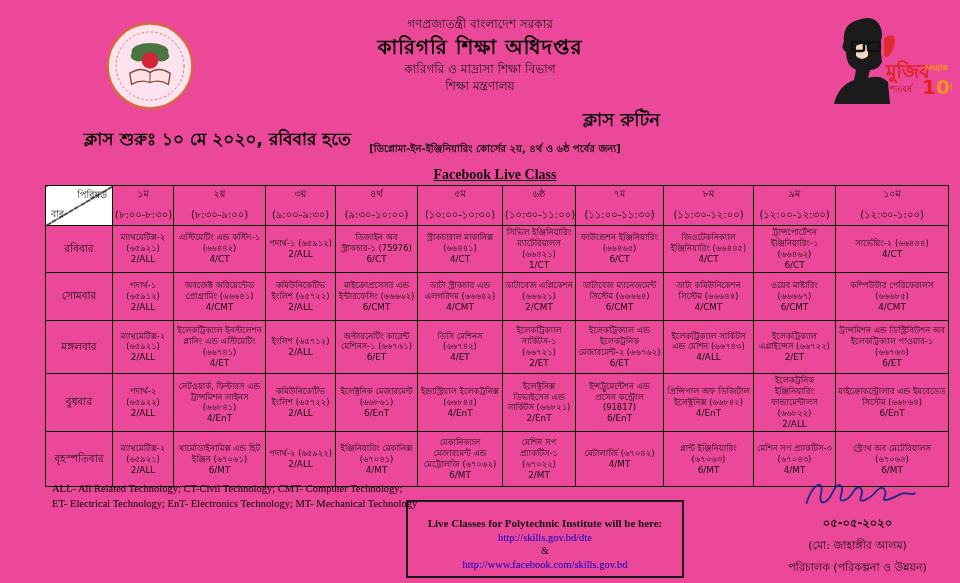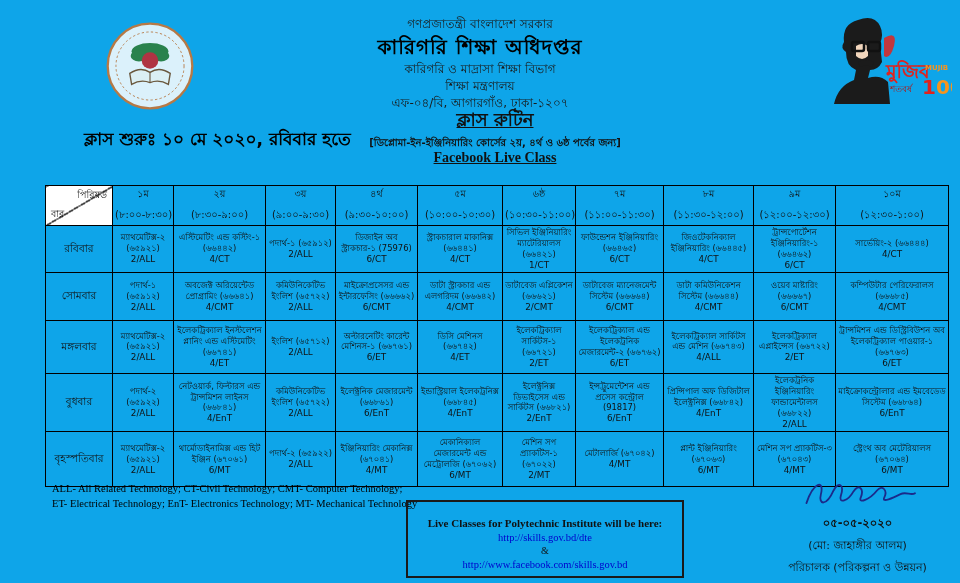--- a/index.html
+++ b/index.html
@@ -1,31 +1,31 @@
 <!DOCTYPE html>
 <html><head>
 <meta charset="utf-8">
 <style>
   * { margin:0; padding:0; box-sizing:border-box; }
   html,body { width:960px; height:583px; background:#ffffff; font-family:"DejaVu Sans", sans-serif; color:#111; }
-  .page { position:relative; width:960px; height:583px; background:#0ea5e9; overflow:hidden; }
+  .page { position:relative; width:960px; height:583px; background:#ec4899; overflow:hidden; }
 
   
   .header-text { position:absolute; left:0; top:16px; width:100%; text-align:center; }
   .h-line { font-size:12px; line-height:17px; color:#1a1a1a; }
   .h-title { font-size:20px; line-height:28px; font-weight:bold; letter-spacing:1px; color:#000; }
   .dte-logo { position:absolute; left:102px; top:20px; width:96px; height:92px; opacity:.85; }
   .mujib-logo { position:absolute; left:828px; top:12px; width:124px; height:96px; }
 
   
   .start-note { position:absolute; left:84px; top:126px; width:330px; font-size:17px; font-weight:bold; color:#000; }
   .routine-block { position:absolute; left:330px; top:108px; width:330px; text-align:center; }
-  .routine-title { font-size:18px; font-weight:bold; text-decoration:underline; line-height:24px; }
-  .routine-sub { font-size:10px; font-weight:bold; margin-top:4px; line-height:14px; }
-  .fb-live { font-family:"Liberation Serif", serif; font-size:14px; font-weight:bold; text-decoration:underline; margin-top:0; }
+  .routine-title { font-size:18px; font-weight:bold; line-height:24px;text-align:right; }
+  .routine-sub { font-size:10px; font-weight:bold; margin-top:10px; line-height:14px; }
+  .fb-live { font-family:"Liberation Serif", serif; font-size:14px; font-weight:bold; text-decoration:underline; margin-top:11px; }
 
   
   table.routine { position:absolute; left:45px; top:185px; width:903px; border-collapse:collapse; table-layout:fixed; }
   table.routine th, table.routine td { border:1px solid #000; text-align:center; vertical-align:middle; padding:1px 2px; overflow:hidden; }
   thead tr { height:34px; }
   tbody tr:nth-child(1){ height:44px; } tbody tr:nth-child(2){ height:48px; }
   tbody tr:nth-child(3){ height:53px; } tbody tr:nth-child(4){ height:58px; }
   tbody tr:nth-child(5){ height:55px; }
   .p-name { font-size:9.5px; font-weight:normal; display:block; }
   .p-time { font-size:10px; font-weight:normal; display:block; margin-top:5px; }
@@ -62,21 +62,20 @@
     <circle cx="50" cy="44" r="9" fill="#cc2127"></circle>
     <path d="M28 58 Q40 50 50 57 Q60 50 72 58 L70 70 Q60 64 50 68 Q40 64 30 70 Z" fill="#fffdf5" stroke="#7a4a1f" stroke-width="1.5"></path>
     <line x1="50" y1="57" x2="50" y2="68" stroke="#7a4a1f" stroke-width="1.2"></line>
   </svg>
 
   <div class="header-text">
     <div class="h-line">গণপ্রজাতন্ত্রী বাংলাদেশ সরকার</div>
     <div class="h-title">কারিগরি শিক্ষা অধিদপ্তর</div>
     <div class="h-line">কারিগরি ও মাদ্রাসা শিক্ষা বিভাগ</div>
     <div class="h-line">শিক্ষা মন্ত্রণালয়</div>
-    <div class="h-line">এফ-০৪/বি, আগারগাঁও, ঢাকা-১২০৭</div>
   </div>
 
   <svg class="mujib-logo" viewBox="0 0 124 96">
     <path d="M30 8 Q46 2 52 14 Q56 22 52 32 L54 50 Q50 58 42 58 L40 66 Q52 62 60 70 L62 92 L6 92 Q10 74 26 68 L28 58 Q18 54 18 40 Q12 36 16 30 Q14 12 30 8 Z" fill="#1b1b1b"></path>
     <path d="M28 34 Q34 30 40 34 L40 44 Q34 50 28 44 Z" fill="#f2d6bd"></path>
     <rect x="24" y="30" width="12" height="9" rx="2" fill="none" stroke="#111" stroke-width="2.5"></rect>
     <rect x="40" y="30" width="12" height="9" rx="2" fill="none" stroke="#111" stroke-width="2.5"></rect>
     <path d="M30 50 Q38 46 46 50 L44 55 Q38 52 32 55 Z" fill="#1b1b1b"></path>
     <path d="M56 26 Q70 18 66 34 Q62 48 56 44 Z" fill="#e0231e" opacity=".85"></path>
     <text x="58" y="66" font-size="19" font-weight="bold" fill="#e0231e">মুজিব</text>

